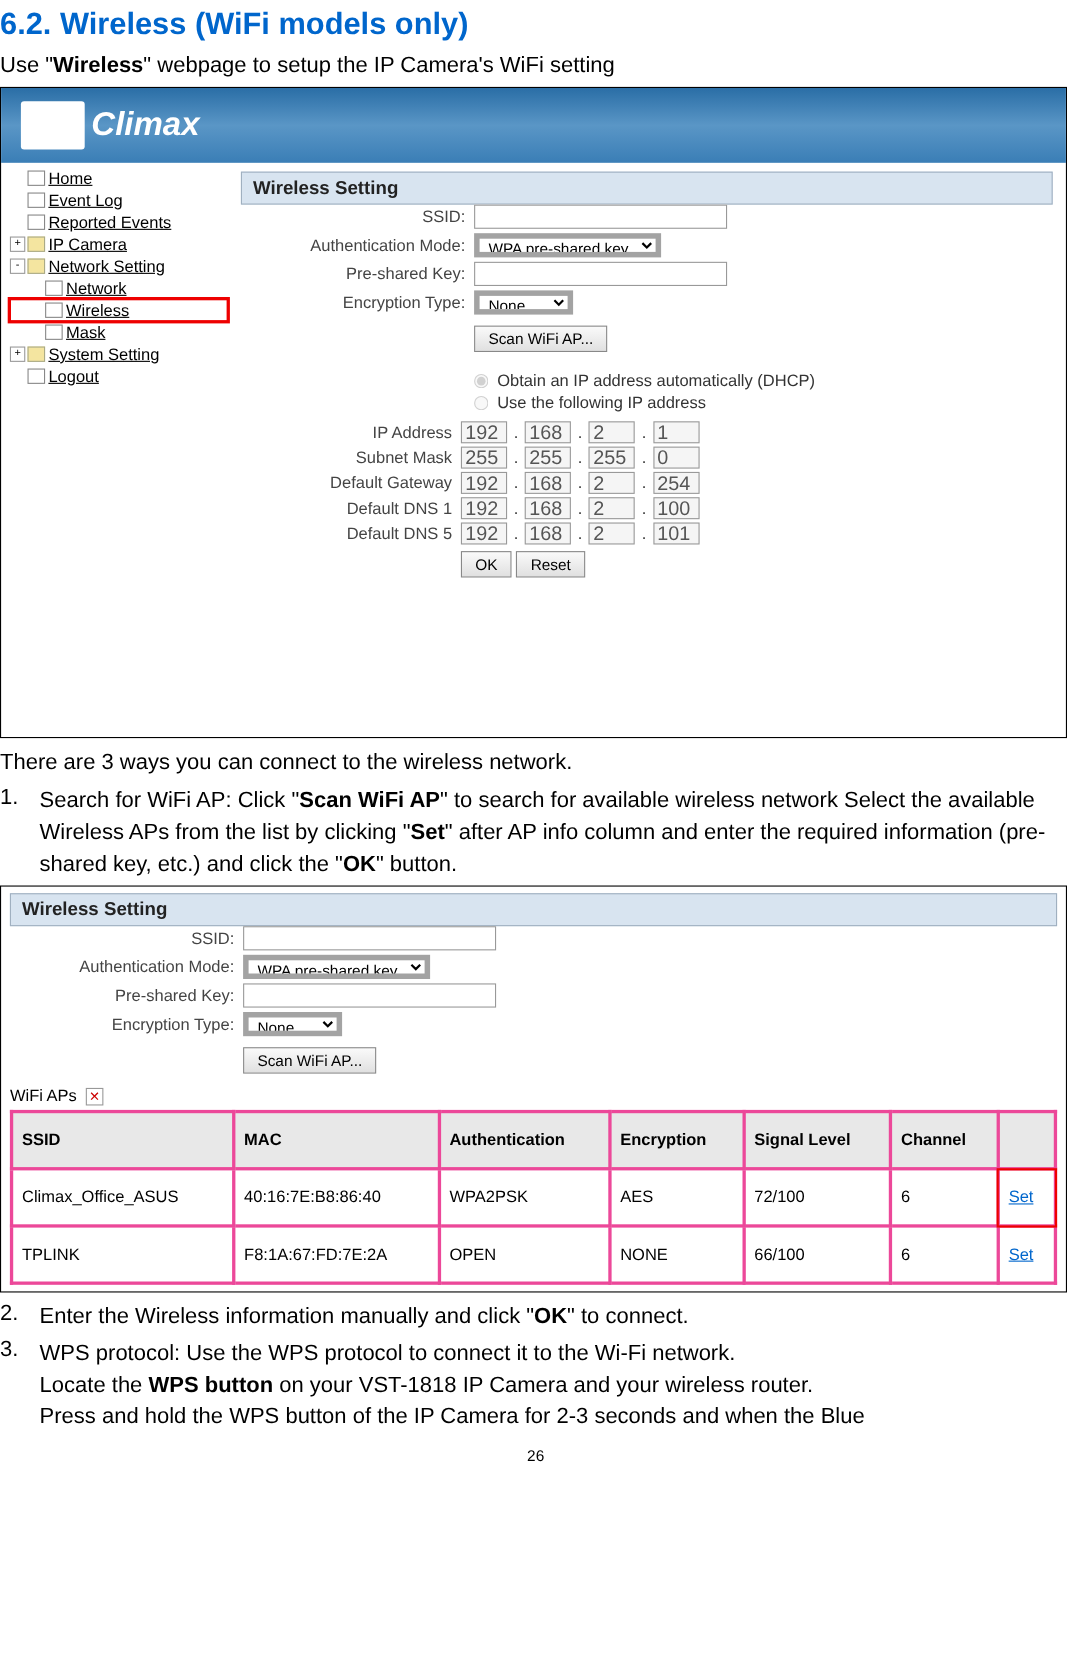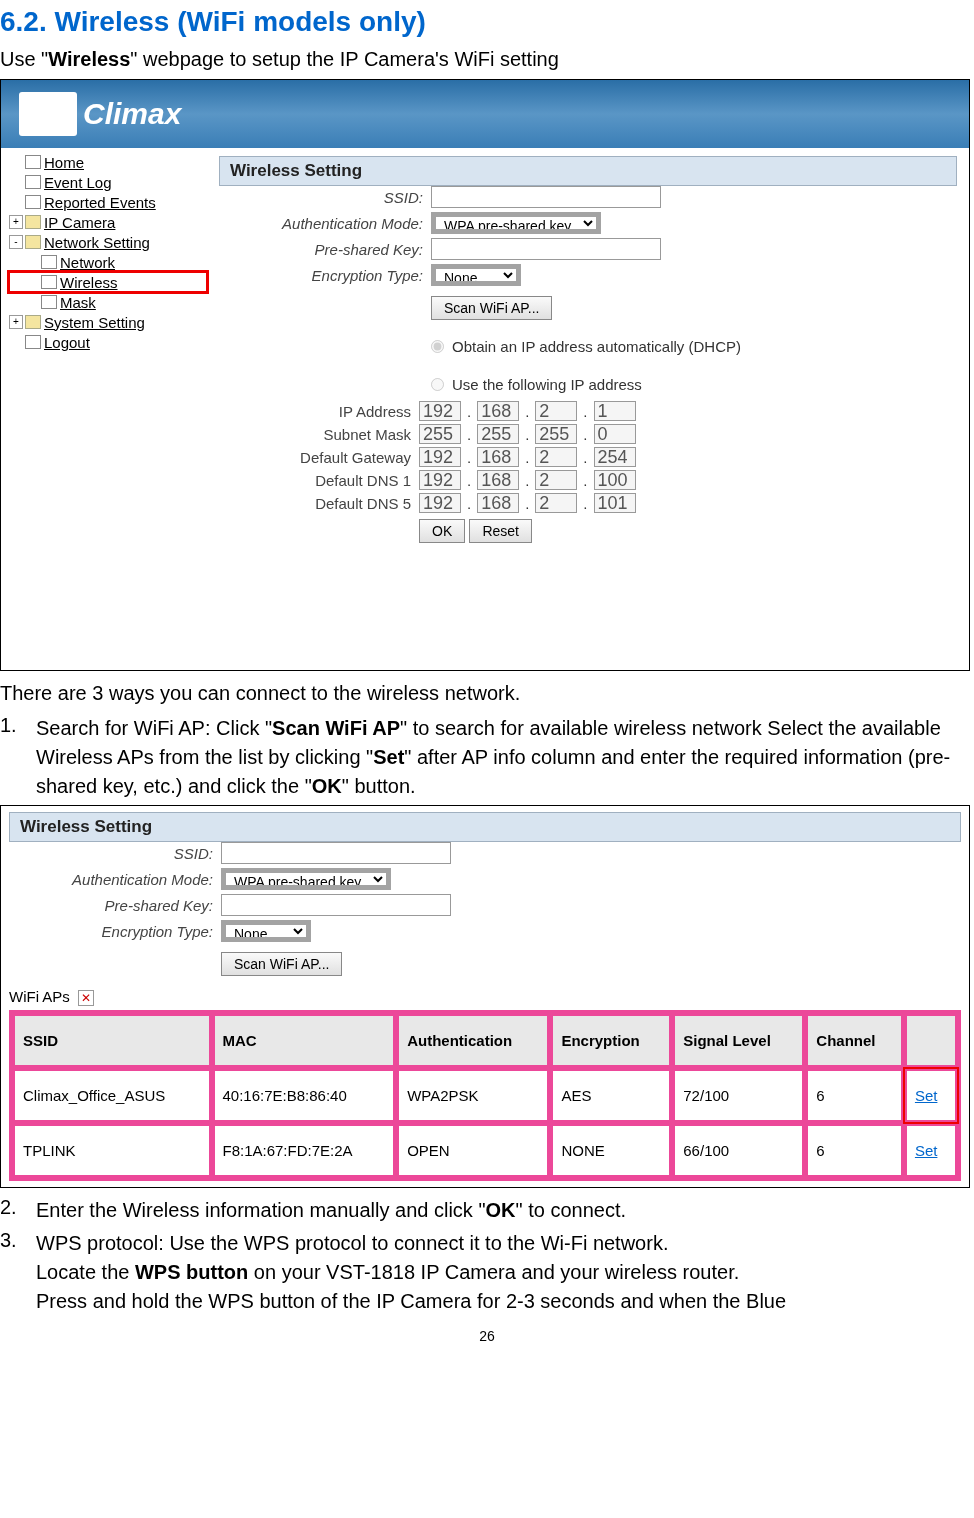--- a/index.html
+++ b/index.html
@@ -118,21 +118,20 @@
       display: flex;
       align-items: center;
       margin-bottom: 4px;
       font-size: 15px;
     }
     .form-label {
       width: 212px;
       text-align: right;
       padding-right: 8px;
       color: #444;
-      font-style: italic;
     }
     .form-input {
       border: 1px solid #999;
       height: 22px;
       padding: 0 4px;
       font-size: 14px;
     }
     .form-input.text { width: 230px; }
     .form-select {
       border: 5px solid #a3a3a3;
@@ -145,21 +144,21 @@
       border: 1px solid #888;
       background: linear-gradient(#fafafa, #e0e0e0);
       padding: 3px 12px;
       font-size: 14px;
       cursor: pointer;
     }
     .radio-row {
       display: flex;
       align-items: center;
       margin-left: 212px;
-      margin-bottom: 21px;
+      margin-bottom: 3px;
     }
     .radio-row input { margin-right: 8px; }
     .ip-row {
       display: flex;
       align-items: center;
       margin-bottom: 3px;
     }
     .ip-label {
       width: 200px;
       text-align: right;
@@ -201,21 +200,21 @@
     }
     .screenshot-box.second {
       width: 970px;
     }
     .table {
       width: 100%;
       border-collapse: collapse;
       font-size: 15px;
     }
     .table th, .table td {
-      border: 6px solid #ec4899;
+      border: 3px solid #ec4899;
       padding: 16px 8px;
       text-align: left;
     }
     .table th {
       background: #e8e8e8;
       font-weight: bold;
     }
     .table .set-cell {
       color: #0066cc;
       text-decoration: underline;

